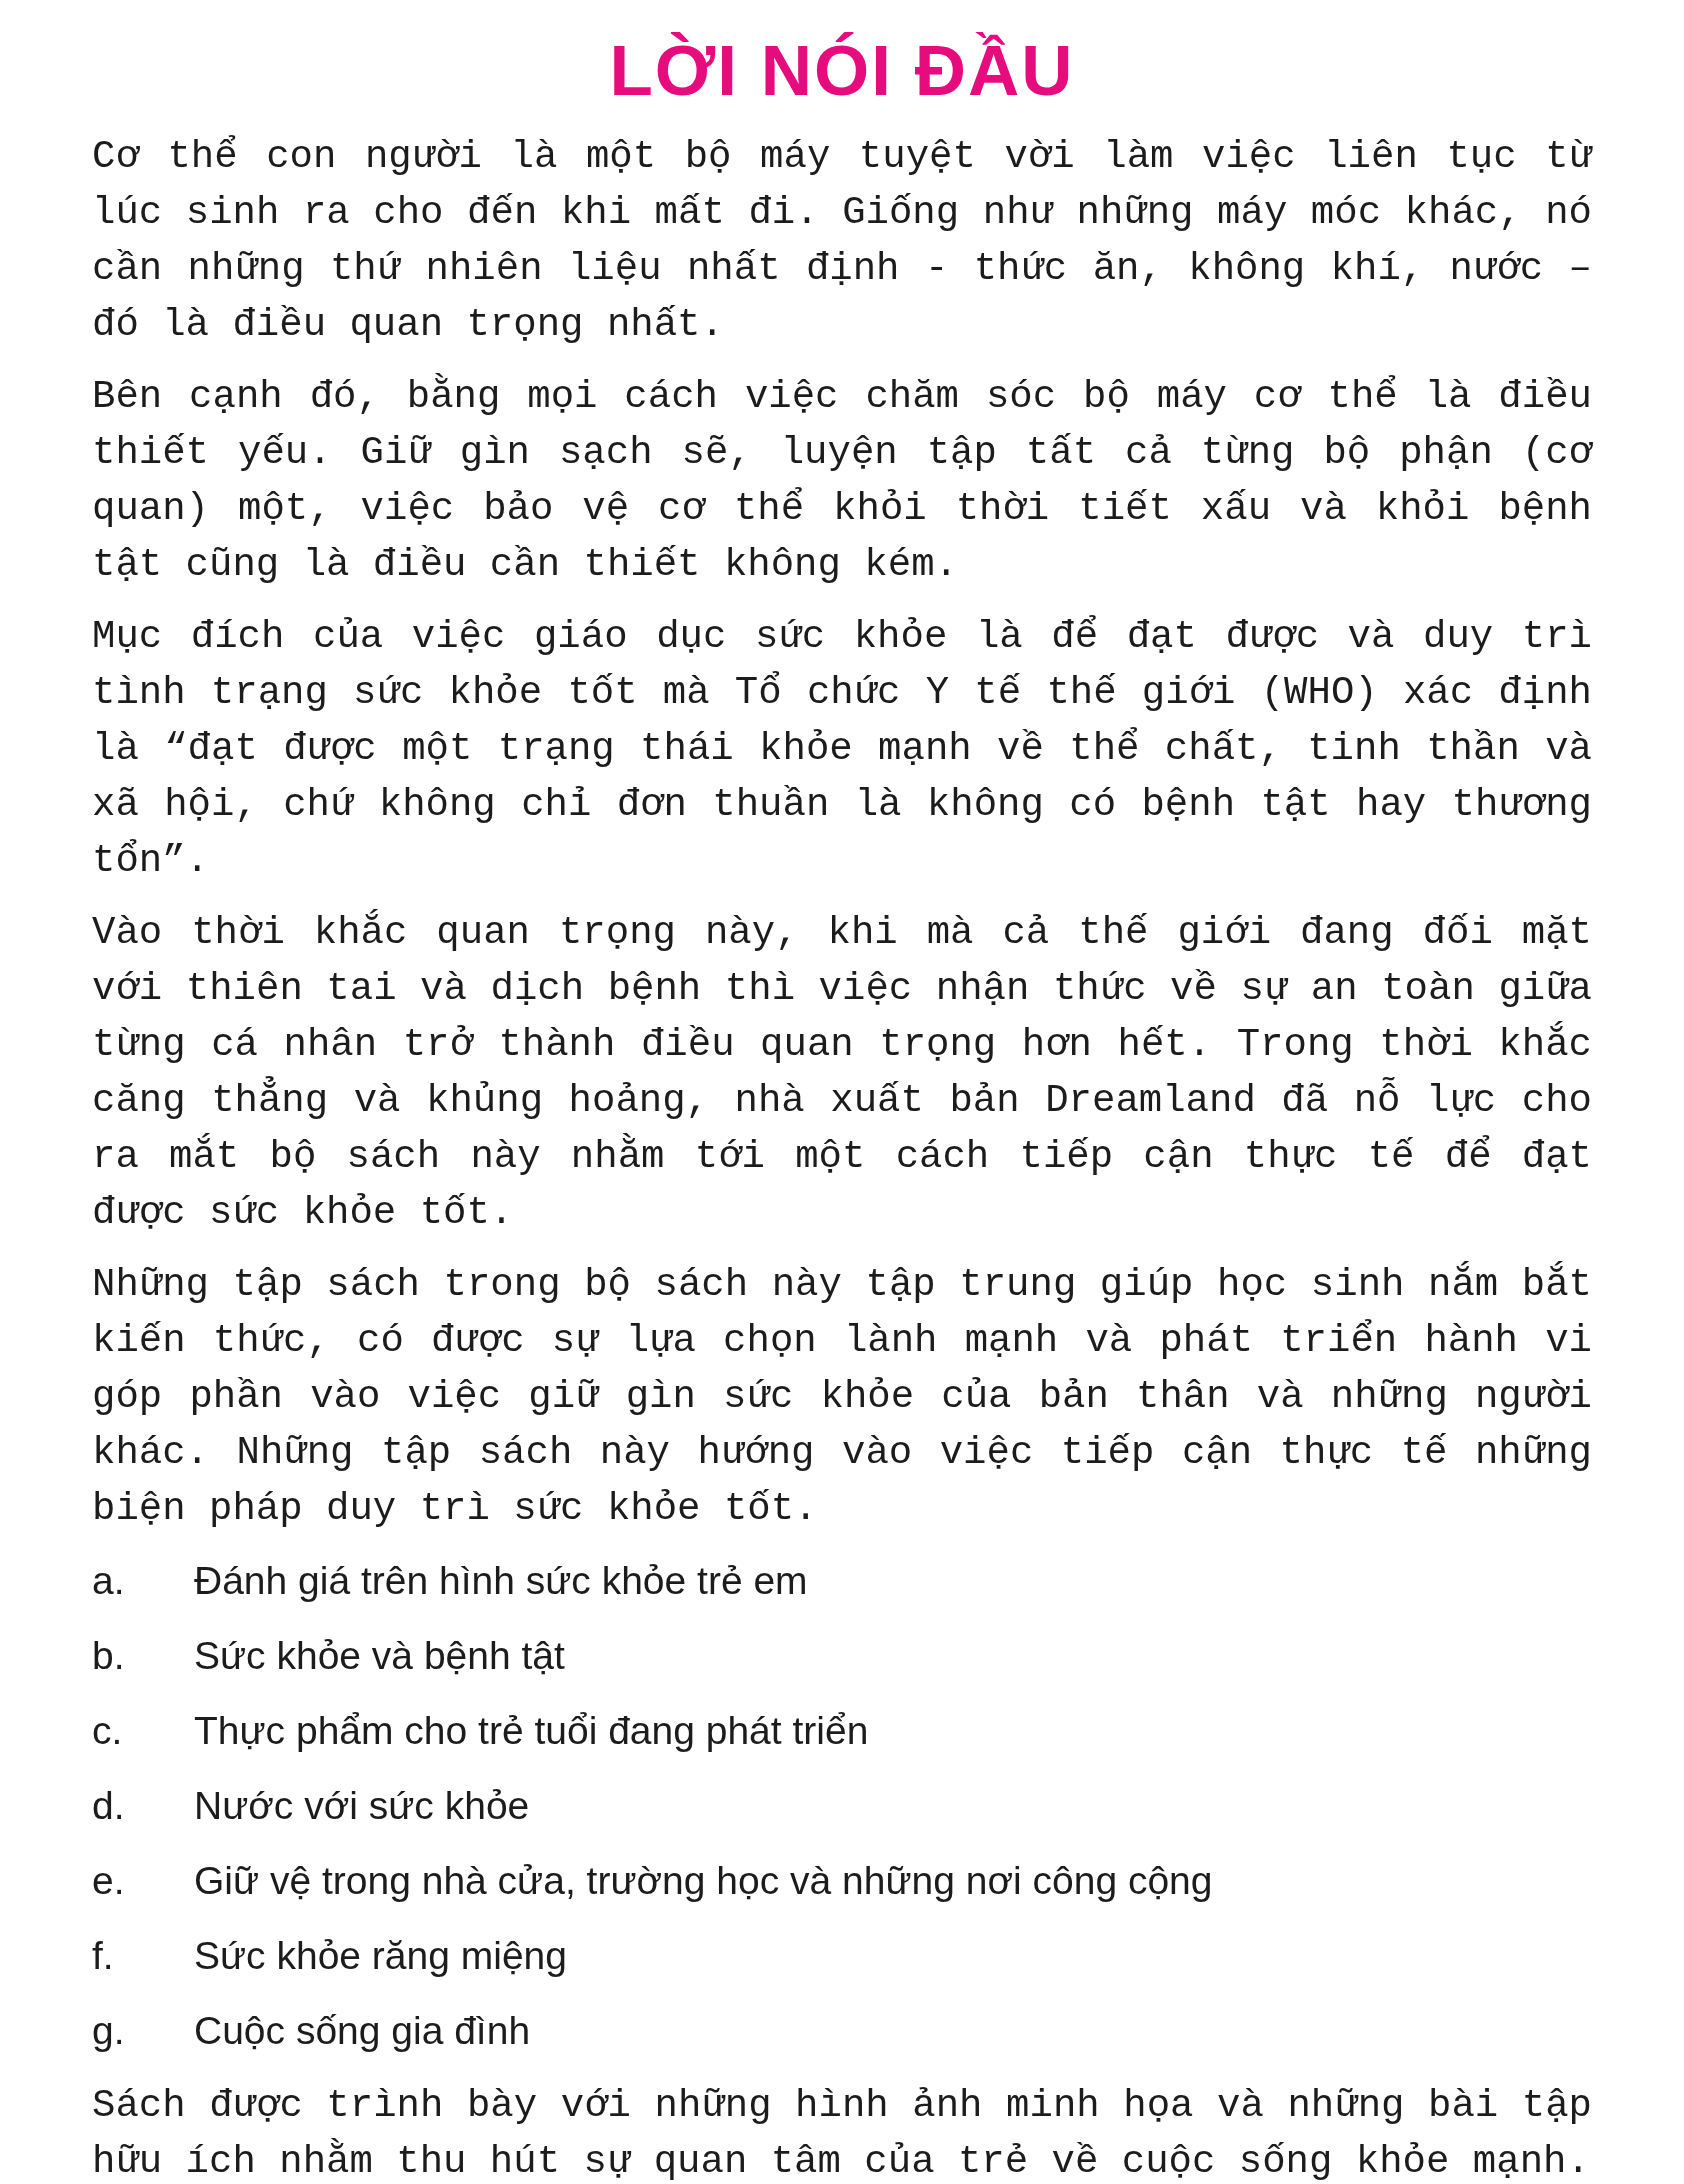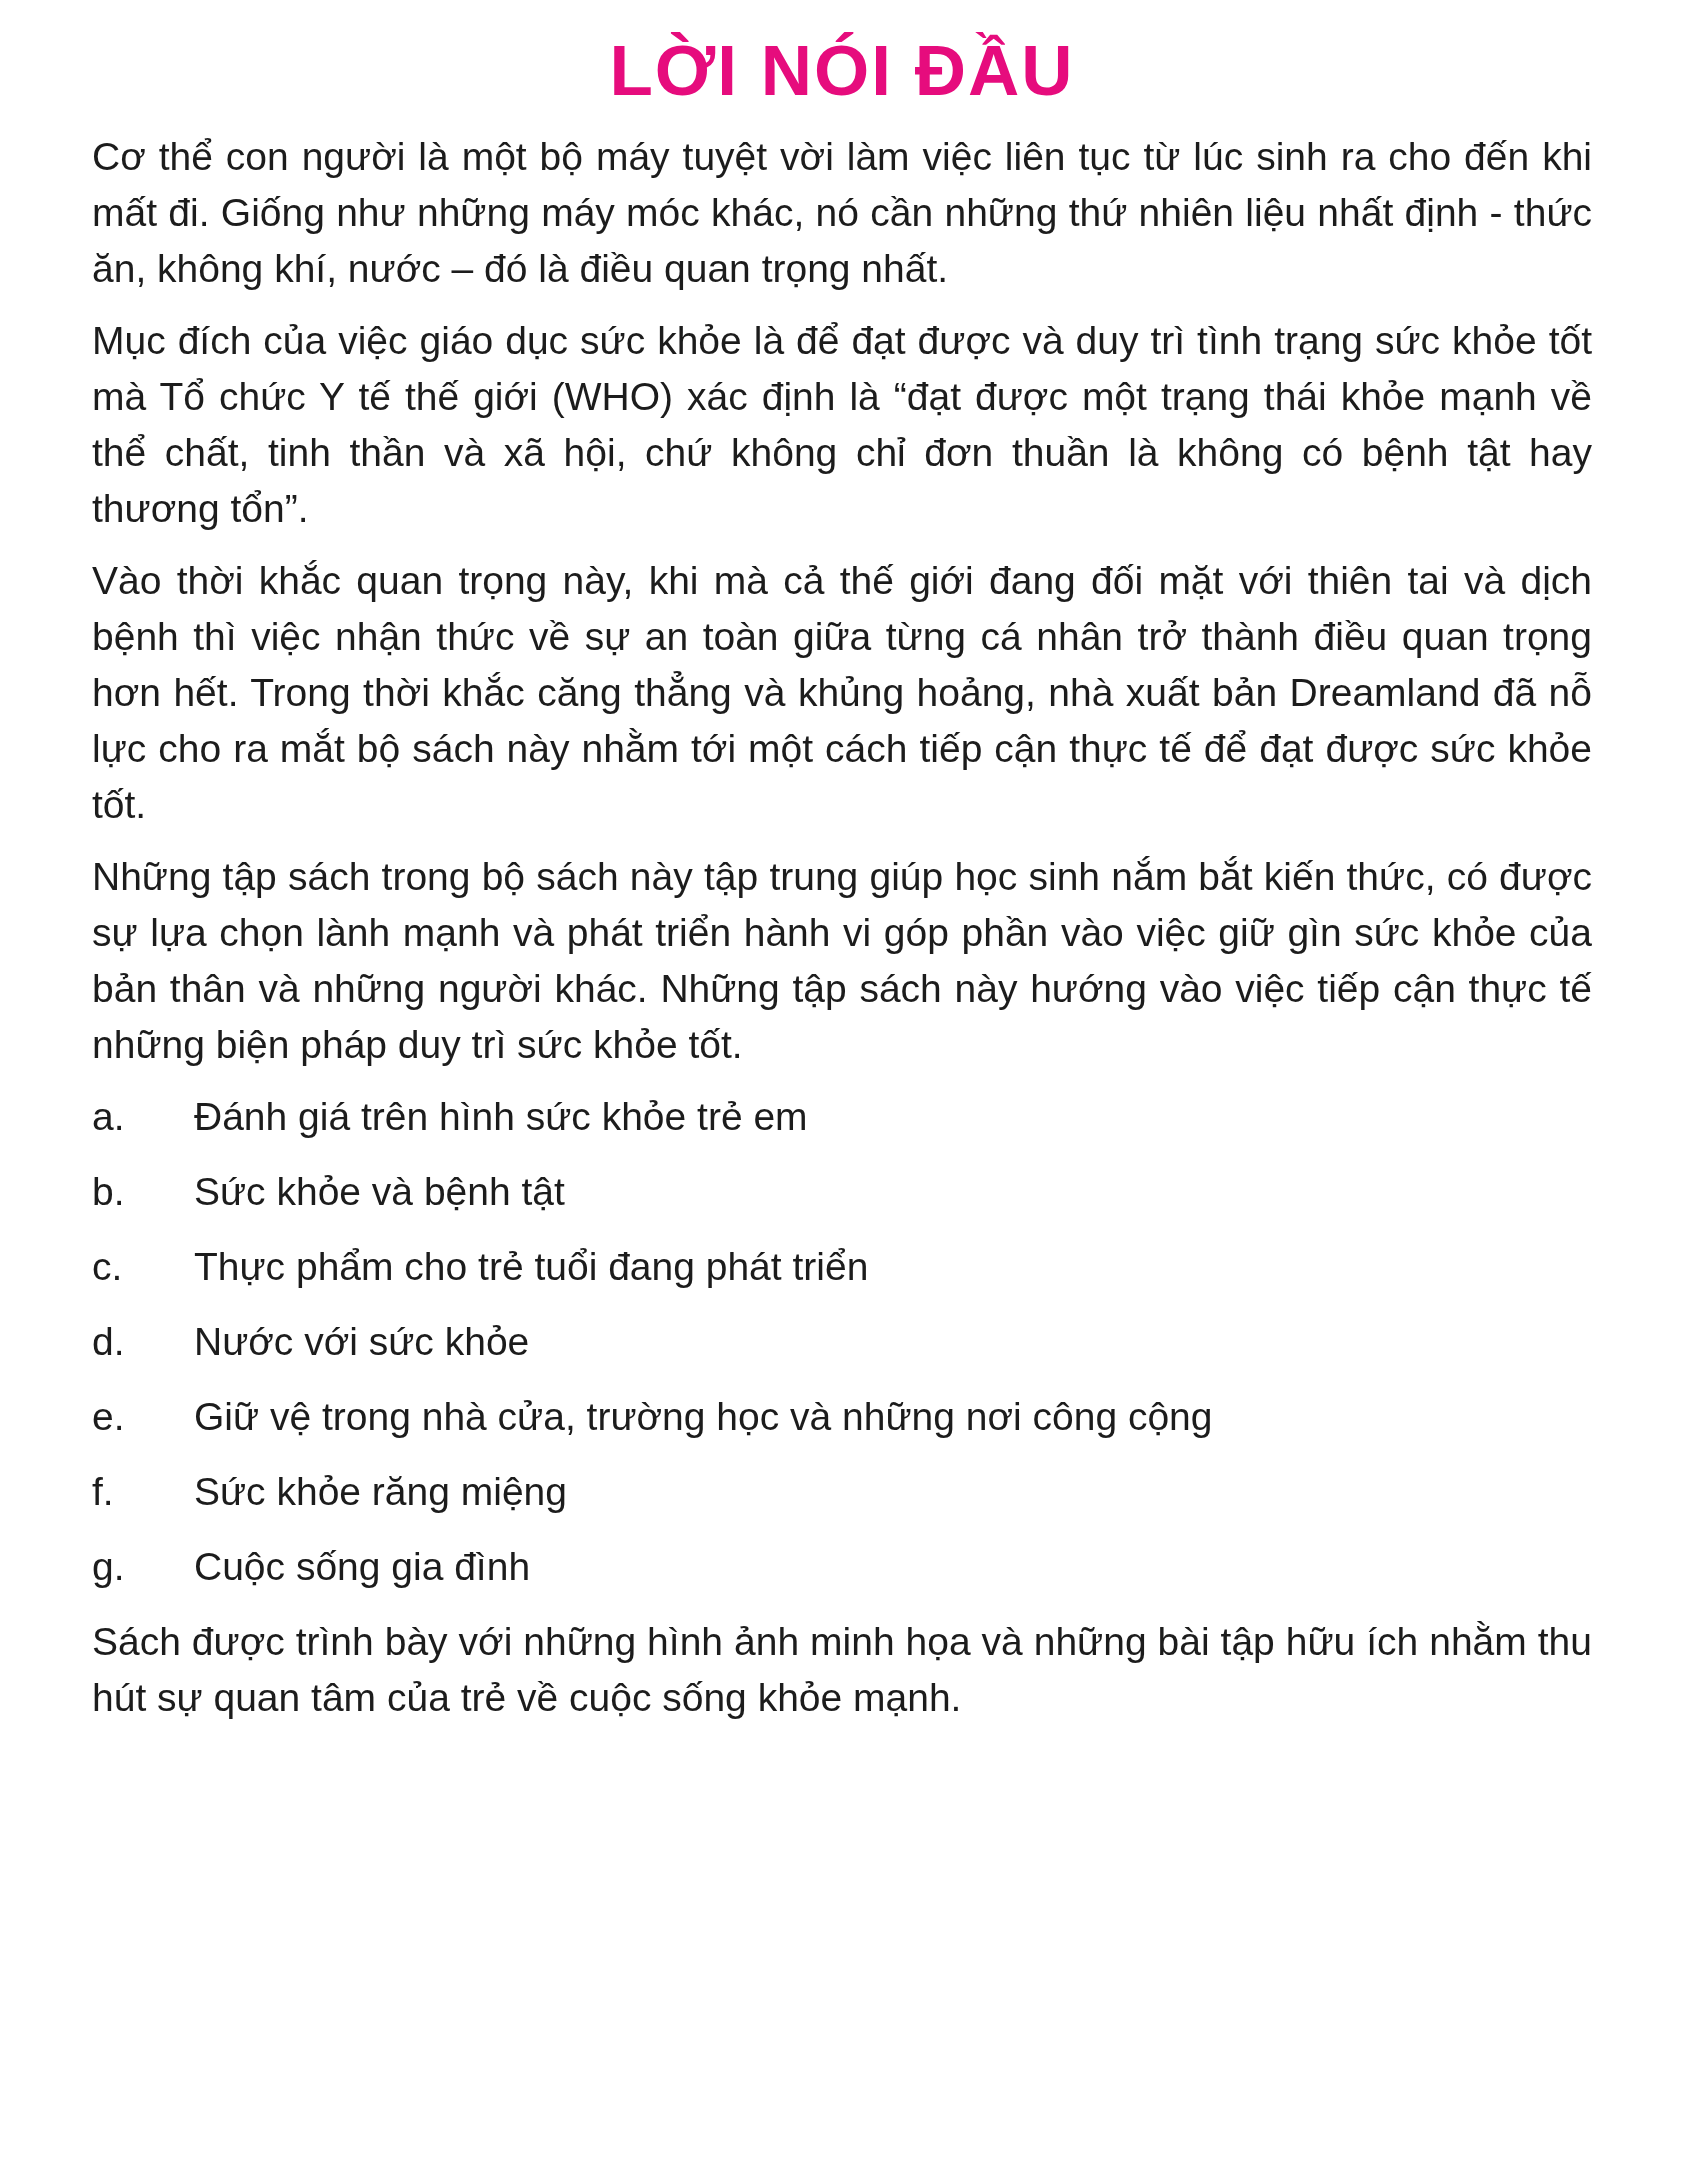--- a/index.html
+++ b/index.html
@@ -29,20 +29,21 @@
     margin: 0 0 18px 0;
     font-family: "Liberation Sans", sans-serif;
   }
   .body-text p {
     font-size: 39px;
     line-height: 56px;
     text-align: justify;
     margin: 0 0 16px 0;
     font-weight: 400;
     letter-spacing: 0px;
+    font-family: Liberation Mono, monospace;
   }
   .topic-list {
     margin: 4px 0 10px 0;
   }
   .topic-item {
     display: flex;
     font-size: 39px;
     line-height: 56px;
     margin: 0 0 19px 0;
   }
@@ -58,20 +59,21 @@
 </style>
 </head>
 <body>
 
 <div class="page">
 
   <h1 class="page-title">LỜI NÓI ĐẦU</h1>
 
   <div class="body-text">
     <p>Cơ thể con người là một bộ máy tuyệt vời làm việc liên tục từ lúc sinh ra cho đến khi mất đi. Giống như những máy móc khác, nó cần những thứ nhiên liệu nhất định - thức ăn, không khí, nước – đó là điều quan trọng nhất.</p>
+    <p>Bên cạnh đó, bằng mọi cách việc chăm sóc bộ máy cơ thể là điều thiết yếu. Giữ gìn sạch sẽ, luyện tập tất cả từng bộ phận (cơ quan) một, việc bảo vệ cơ thể khỏi thời tiết xấu và khỏi bệnh tật cũng là điều cần thiết không kém.</p>
     <p>Mục đích của việc giáo dục sức khỏe là để đạt được và duy trì tình trạng sức khỏe tốt mà Tổ chức Y tế thế giới (WHO) xác định là “đạt được một trạng thái khỏe mạnh về thể chất, tinh thần và xã hội, chứ không chỉ đơn thuần là không có bệnh tật hay thương tổn”.</p>
     <p>Vào thời khắc quan trọng này, khi mà cả thế giới đang đối mặt với thiên tai và dịch bệnh thì việc nhận thức về sự an toàn giữa từng cá nhân trở thành điều quan trọng hơn hết. Trong thời khắc căng thẳng và khủng hoảng, nhà xuất bản Dreamland đã nỗ lực cho ra mắt bộ sách này nhằm tới một cách tiếp cận thực tế để đạt được sức khỏe tốt.</p>
     <p>Những tập sách trong bộ sách này tập trung giúp học sinh nắm bắt kiến thức, có được sự lựa chọn lành mạnh và phát triển hành vi góp phần vào việc giữ gìn sức khỏe của bản thân và những người khác. Những tập sách này hướng vào việc tiếp cận thực tế những biện pháp duy trì sức khỏe tốt.</p>
 
     <div class="topic-list">
       <div class="topic-item">
         <span class="topic-label">a.</span>
         <span class="topic-text">Đánh giá trên hình sức khỏe trẻ em</span>
       </div>
       <div class="topic-item">

